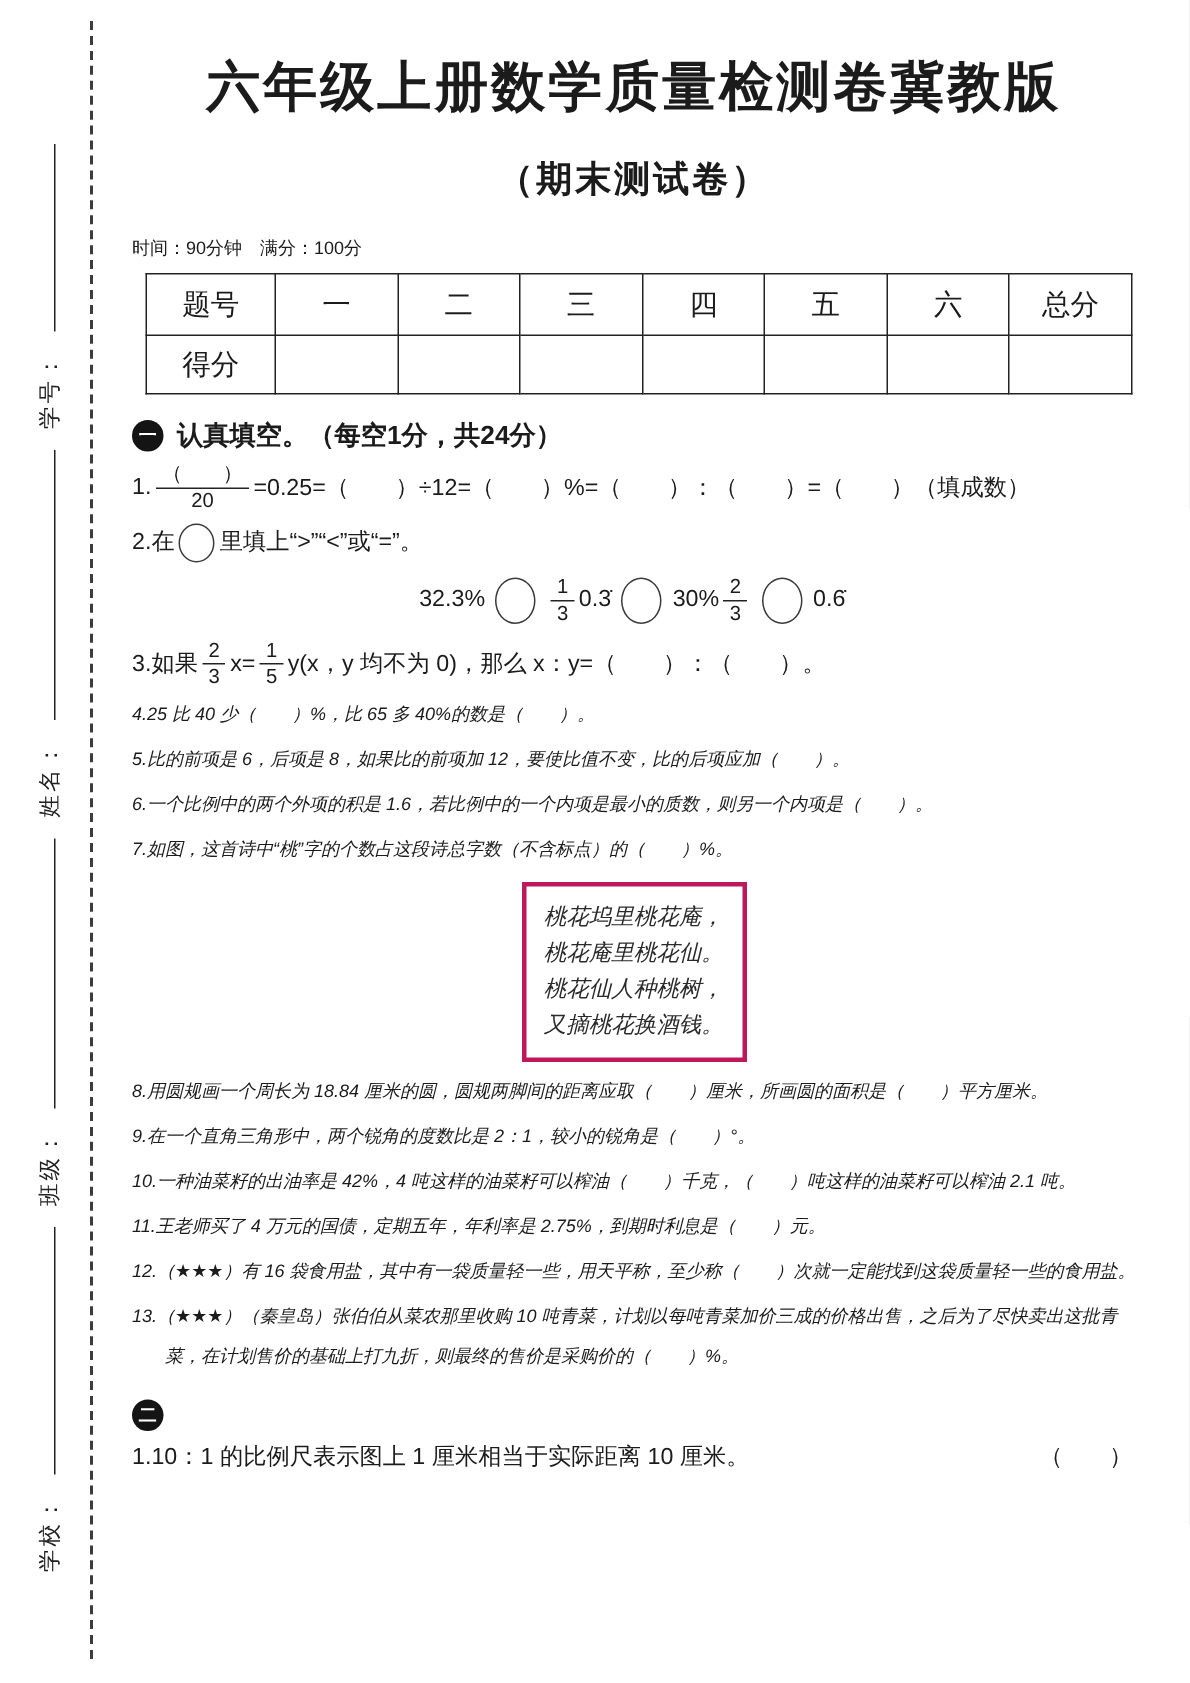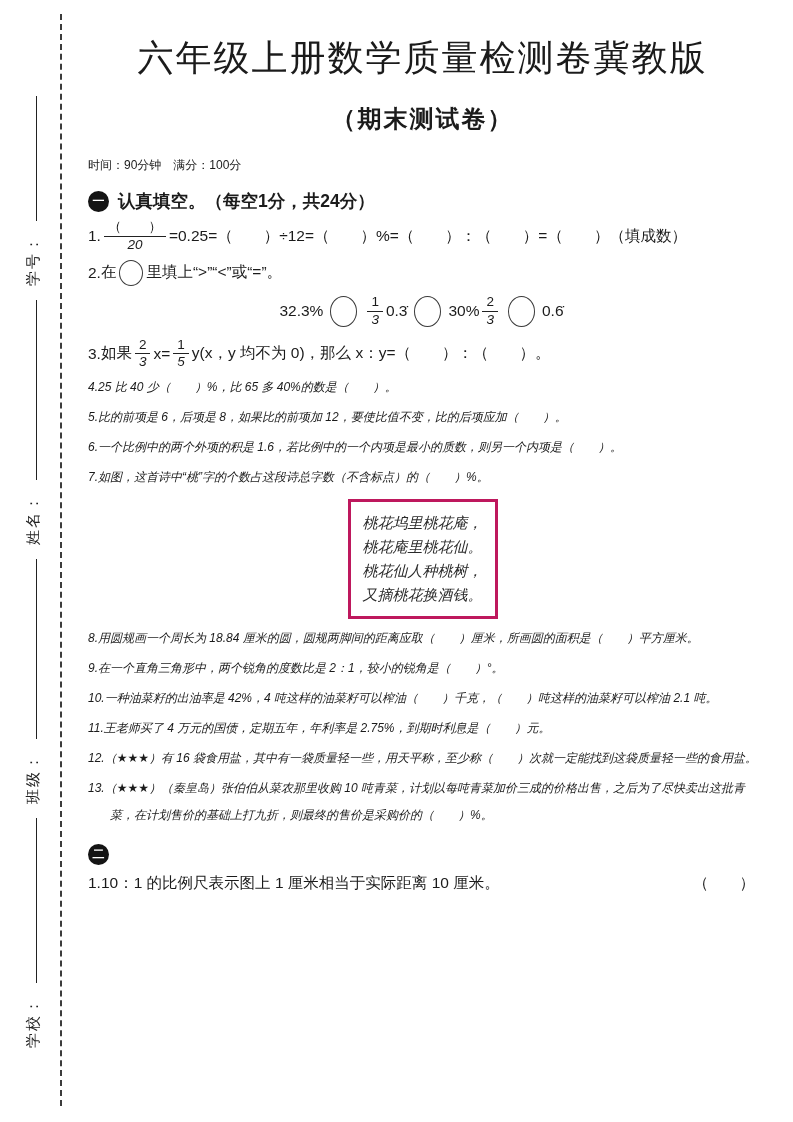--- a/index.html
+++ b/index.html
@@ -25,42 +25,42 @@
   }
   .seal-strip .lbl {
     flex:none; font-size:15px; letter-spacing:2px; color:#222; white-space:nowrap;
     transform:translateY(-3px);
   }
   .w125{width:125px;} .w165{width:165px;} .w180{width:180px;}
 
   
   .main { position:absolute; left:88px; top:0; width:669px; }
 
-  .title { margin-top:34px; text-align:center; font-size:36px; font-weight:400; letter-spacing:2px; }
+  .title { margin-top:34px; text-align:center; font-size:36px; font-weight:700; letter-spacing:2px; }
   .subtitle { margin-top:20px; text-align:center; font-size:24px; font-weight:700; letter-spacing:2px; }
   .meta { margin-top:22px; text-align:left; font-size:12px; padding-right:4px; }
 
   table.score { border-collapse:collapse; margin-top:8px; margin-left:9px; width:658px; table-layout:fixed; }
   table.score td { border:1.6px solid #222; text-align:center; font-size:19px; height:41px; }
   table.score td.first { width:86px; }
   table.score tr.r2 td { height:39px; }
 
   .sec-head { display:flex; align-items:center; gap:9px; margin-top:15px; font-size:17.5px; font-weight:700; }
   .badge {
     width:21px; height:21px; border-radius:50%; background:#141414; color:#fff;
     display:flex; align-items:center; justify-content:center;
     font-size:12px; font-weight:700; flex:none;
   }
 
   .q { font-size:12px; line-height:27px; margin-top:3px; padding-left:22px; text-indent:-22px;font-style:italic; }
   .qrow { display:flex; align-items:center; font-size:15.5px; margin-top:6px; flex-wrap:wrap; }
 
   .frac { display:inline-flex; flex-direction:column; align-items:center; vertical-align:middle; font-size:13.5px; line-height:1.25; margin:0 3px; }
   .frac .num { border-bottom:1.3px solid #222; padding:0 4px; }
-  .frac .den { padding:0 2px;font-style:italic; }
+  .frac .den { padding:0 2px; }
 
   .cmp-circle {
     display:inline-block; width:27px; height:31px; border:1.4px solid #3a3a3a;
     border-radius:50%; vertical-align:middle; margin:0 7px; flex:none;
   }
   .cmp-circle.small { width:24px; height:26px; margin:0 3px; }
 
   .cmp-row { display:flex; align-items:center; justify-content:center; padding:8px 18px 2px 16px; font-size:15.5px; }
   .cmp-item { display:flex; align-items:center; }
 
@@ -88,20 +88,44 @@
     <span class="lbl">学号：</span>
     <span class="fill-line w125"></span>
   </div>
 
   <div class="main">
 
     <div class="title">六年级上册数学质量检测卷冀教版</div>
     <div class="subtitle">（期末测试卷）</div>
     <div class="meta">时间：90分钟　满分：100分</div>
 
+    <table class="score">
+      <tbody>
+          <tr>
+        <td class="first">题号</td>
+        <td>一</td>
+        <td>二</td>
+        <td>三</td>
+        <td>四</td>
+        <td>五</td>
+        <td>六</td>
+        <td>总分</td>
+      </tr>
+      <tr class="r2">
+        <td class="first">得分</td>
+        <td></td>
+        <td></td>
+        <td></td>
+        <td></td>
+        <td></td>
+        <td></td>
+        <td></td>
+      </tr>
+    </tbody>
+      </table>
 
     <div class="sec-head">
       <span class="badge">一</span>
       <span>认真填空。（每空1分，共24分）</span>
     </div>
 
     <div class="qrow">
       <span>1.</span>
       <span class="frac">
         <span class="num">（　　）</span>

